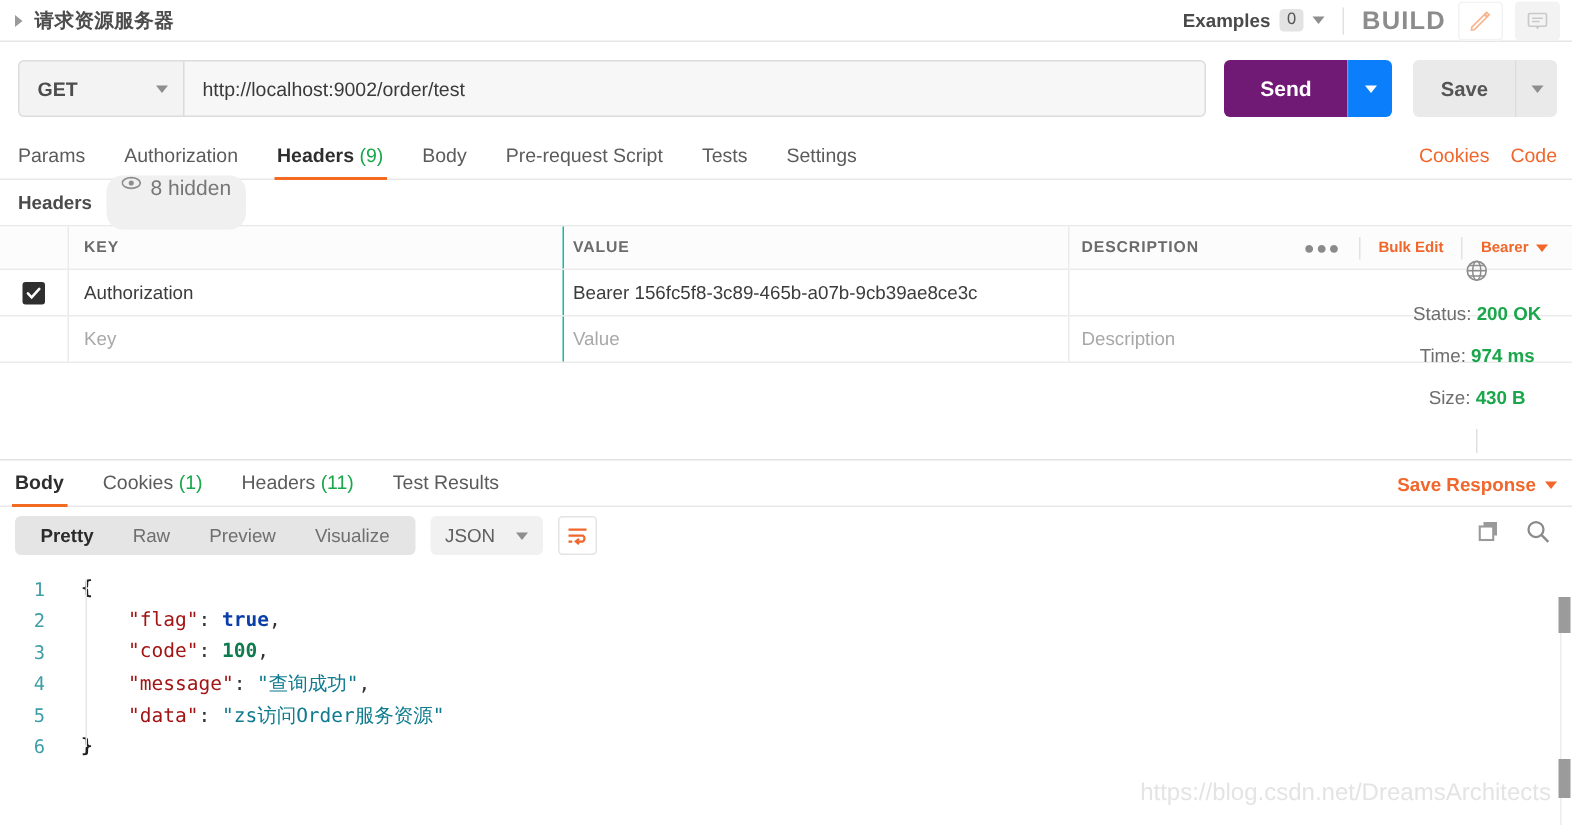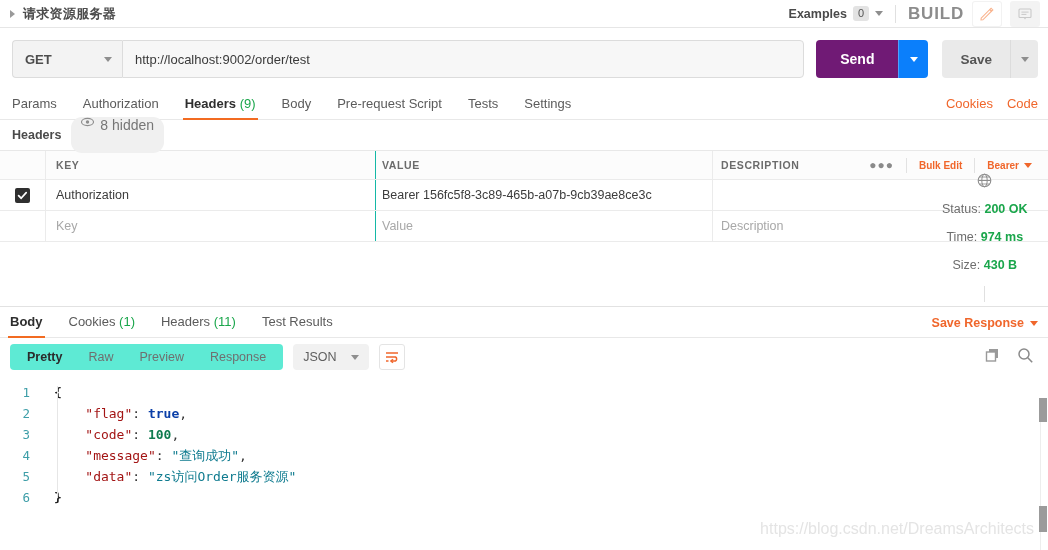--- a/index.html
+++ b/index.html
@@ -142,21 +142,21 @@
   
   .resptabs { display:flex; align-items:flex-end; height:31px; padding: 0 10px 0 10px; border-bottom:1px solid #e8e8e8; }
   .meta { margin-left:auto; display:flex; align-items:center; gap:14px; padding-bottom:7px;flex-direction:column; }
   .meta-item { font-size:12.5px; color:#6d6d6d; }
   .meta-val { color:#1aa64b; font-weight:bold; }
   .meta-sep { width:1px; height:16px; background:#e0e0e0; }
   .save-resp { color:#f0662b; font-size:12.5px; font-weight:bold; display:flex; align-items:center; gap:6px; }
 
   
   .btoolbar { display:flex; align-items:center; height:38px; padding: 0 10px 0 10px; gap: 10px; }
-  .seg { background:#5eead4; border-radius:4px; height:26px; display:flex; align-items:center; padding: 0 4px; }
+  .seg { background:#e5e5e5; border-radius:4px; height:26px; display:flex; align-items:center; padding: 0 4px; }
   .seg-item { font-size:12.5px; color:#6f6f6f; padding: 0 13px; height:26px; display:flex; align-items:center; }
   .seg-item.sel { color:#2b2b2b; font-weight:bold; }
   .json-sel {
     background:#f1f1f1; border-radius:4px; height:26px; display:flex; align-items:center;
     gap:14px; padding: 0 10px; font-size:12.5px; color:#5f5f5f;
   }
   .wrap-btn {
     width:26px;height:26px;border:1px solid #e4e4e4;border-radius:3px;
     display:flex;align-items:center;justify-content:center; background:#fff;
   }
@@ -387,21 +387,21 @@
         <span class="caret-o"></span>
       </span>
     </div>
   </div>
 
   <div class="btoolbar">
     <div class="seg">
       <span class="seg-item sel">Pretty</span>
       <span class="seg-item">Raw</span>
       <span class="seg-item">Preview</span>
-      <span class="seg-item">Response</span>
+      <span class="seg-item">Visualize</span>
     </div>
     <div class="json-sel">
       <span>JSON</span>
       <span class="caret"></span>
     </div>
     <div class="wrap-btn">
       <svg width="16" height="14" viewBox="0 0 16 14">
         <line x1="2" y1="3" x2="14" y2="3" stroke="#f0662b" stroke-width="1.5"></line>
         <path d="M2 7 H11.5 a2.3 2.3 0 0 1 0 4 H7.5" fill="none" stroke="#f0662b" stroke-width="1.5"></path>
         <path d="M9 9.2 L6.9 11 L9 12.8" fill="none" stroke="#f0662b" stroke-width="1.5"></path>

